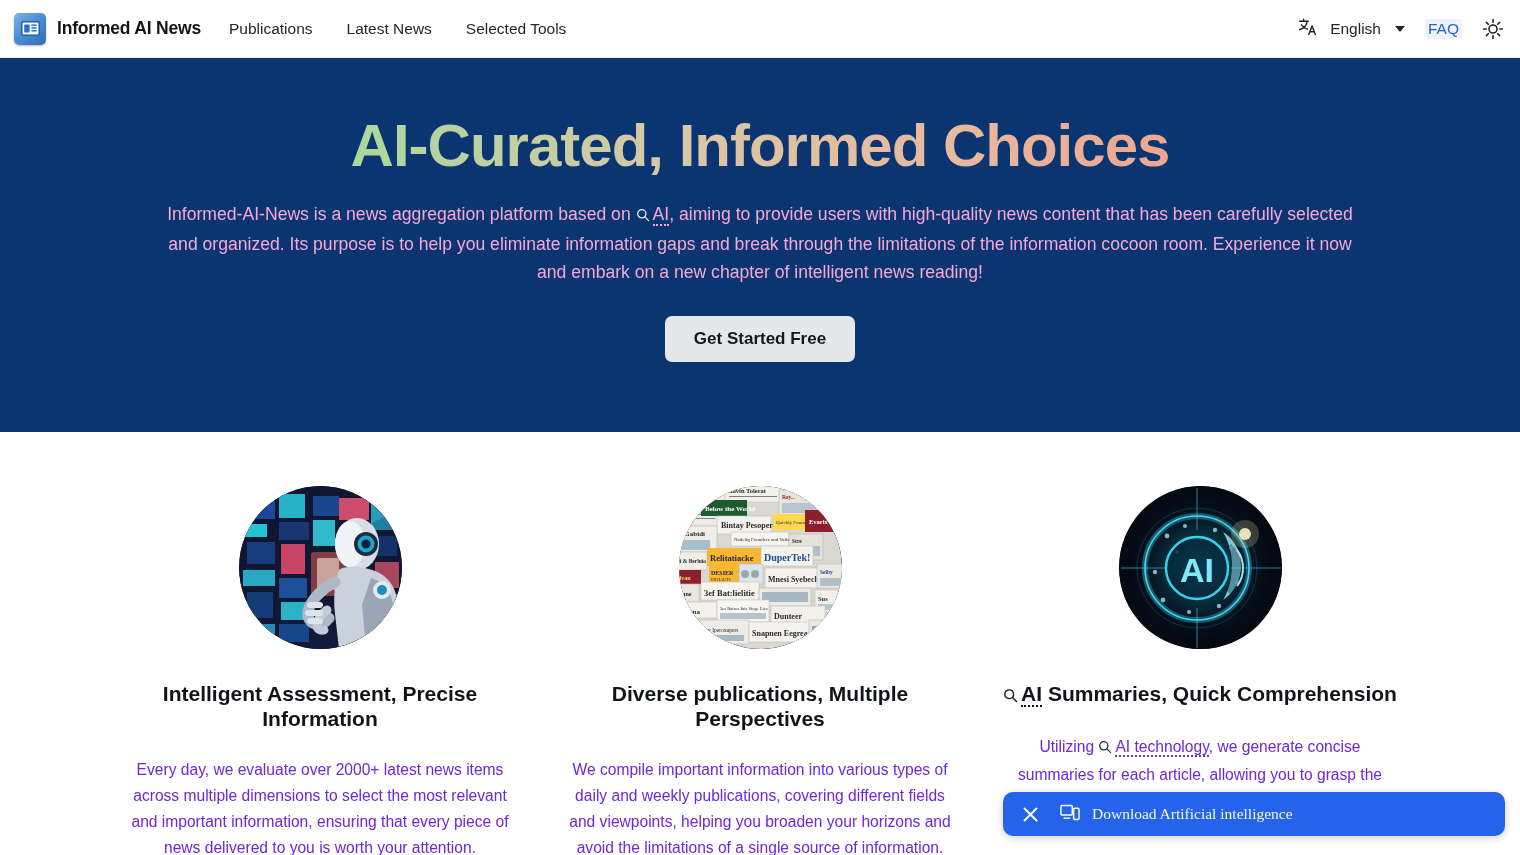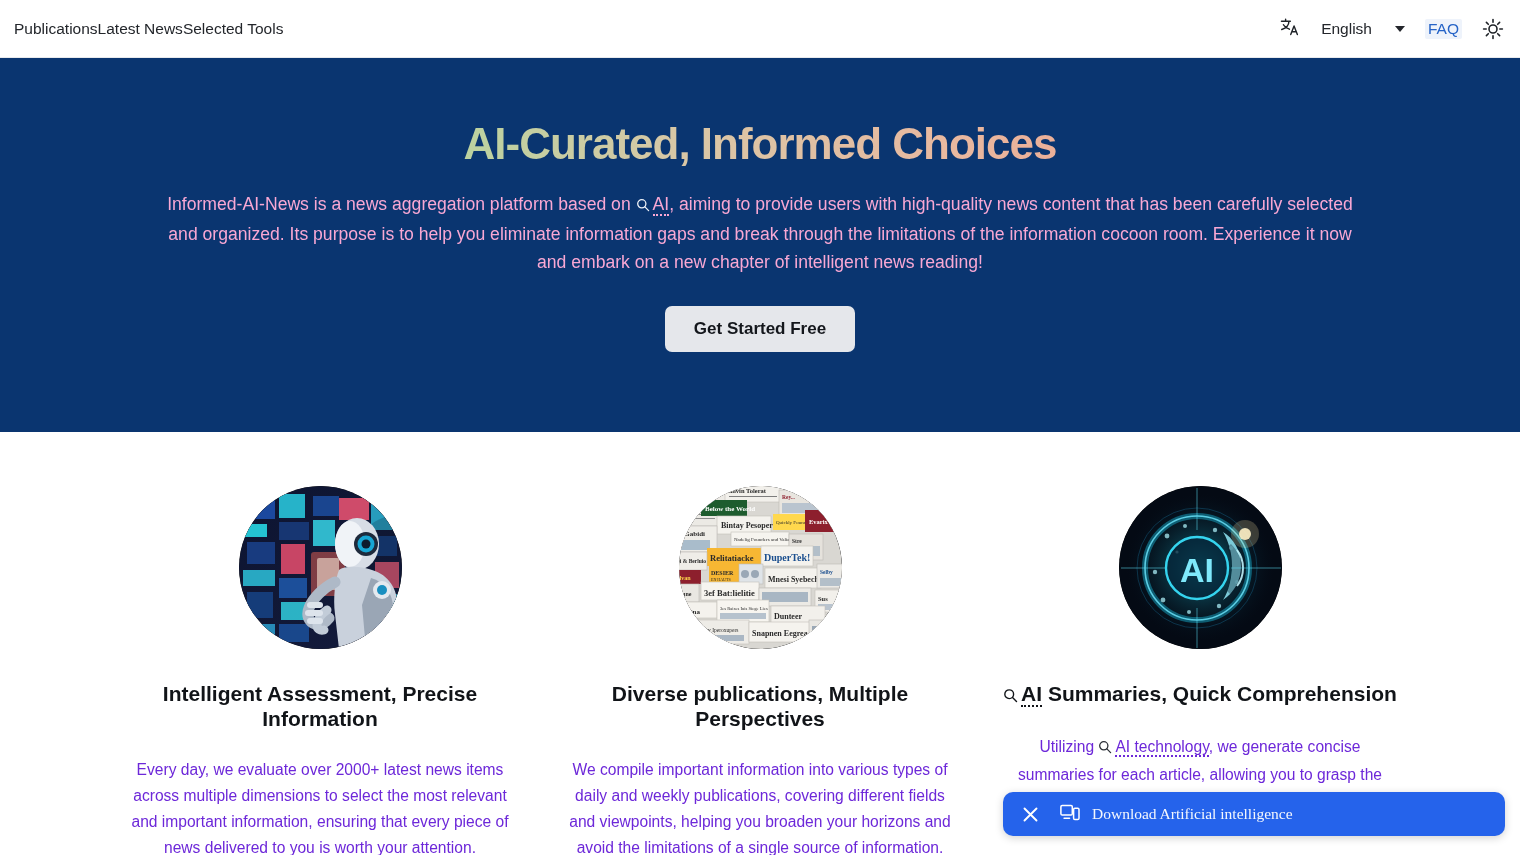--- a/index.html
+++ b/index.html
@@ -27,29 +27,29 @@
     width: 32px; height: 32px; border-radius: 5px;
     background: linear-gradient(140deg,#7fb3e0 0%,#4a90d9 45%,#2f6fb5 100%);
     display: flex; align-items: center; justify-content: center;
     box-shadow: 0 1px 2px rgba(0,0,0,.28);
     flex: none;
   }
   .brand-name {
     font-size: 17.5px; font-weight: bold; color: #121417; letter-spacing: -.2px;
     white-space: nowrap;
   }
-  .nav-links { display: flex; align-items: center; }
+  .nav-links { display: flex; align-items: center; gap: 34px; }
   .nav-link {
     font-size: 15.5px; color: #23262b; white-space: nowrap; cursor: pointer;
   }
   .nav-right {
     margin-left: auto; display: flex; align-items: center; gap: 20px;
   }
   .lang {
-    display: flex; align-items: center; gap: 22px; cursor: pointer;
+    display: flex; align-items: center; gap: 13px; cursor: pointer;
     font-size: 15.5px; color: #23262b;
   }
   .chev {
     width: 0; height: 0; border-left: 5px solid transparent;
     border-right: 5px solid transparent; border-top: 6px solid #23262b;
     margin-left: 1px;
   }
   .faq {
     font-size: 15.5px; color: #2563c7; cursor: pointer;
     background: #eef3fb; padding: 1px 3px; border-radius: 2px;
@@ -57,27 +57,26 @@
   .icon-btn { cursor: pointer; display: flex; align-items: center; }
 
   
   .hero {
     height: 374px;
     background: #0a3570;
     text-align: center;
     padding-top: 56px;
   }
   .hero-title {
-    font-size: 44px; font-weight: bold; line-height: 1.06;
+    font-size: 60px; font-weight: bold; line-height: 1.06;
     letter-spacing: -1px;
     background-image: linear-gradient(90deg,#86de97 0%,#a9d89c 22%,#d9c7a6 45%,#e8b9a0 62%,#f0a08c 82%,#f2998a 100%);
     -webkit-background-clip: text; background-clip: text;
     color: transparent; -webkit-text-fill-color: transparent;
     margin-bottom: 22px;
-    margin-top: 7px;
   }
   .hero-sub {
     max-width: 1255px; margin: 0 auto;
     font-size: 17.6px; line-height: 28px; color: #f9a8d4;
     padding: 0 20px;
   }
   .cta-wrap { margin-top: 30px; }
   .cta {
     display: inline-block;
     background: #e5e7eb; color: #14171c;
@@ -126,20 +125,32 @@
   .toast-label {
     color: #f4f7fd; font-size: 15.5px;
     font-family: "Liberation Serif", serif;
   }
 </style>
 </head>
 <body>
 
 <div class="navbar">
 
+  <div class="brand">
+    <span class="brand-logo">
+      <svg width="19" height="15" viewBox="0 0 19 15">
+        <rect x="0.8" y="0.8" width="17.4" height="13.4" rx="1.6" fill="#f4f9ff" stroke="#2c5f96" stroke-width="1.5"></rect>
+        <rect x="3.2" y="3.4" width="5.4" height="8.2" rx="0.8" fill="#2f6fb5"></rect>
+        <rect x="10.4" y="3.4" width="5.2" height="1.5" fill="#2f6fb5"></rect>
+        <rect x="10.4" y="6.2" width="5.2" height="1.5" fill="#2f6fb5"></rect>
+        <rect x="10.4" y="9.0" width="5.2" height="1.5" fill="#2f6fb5"></rect>
+      </svg>
+    </span>
+    <span class="brand-name">Informed AI News</span>
+  </div>
 
   <div class="nav-links">
     <span class="nav-link">Publications</span>
     <span class="nav-link">Latest News</span>
     <span class="nav-link">Selected Tools</span>
   </div>
 
   <div class="nav-right">
 
     <div class="lang">

